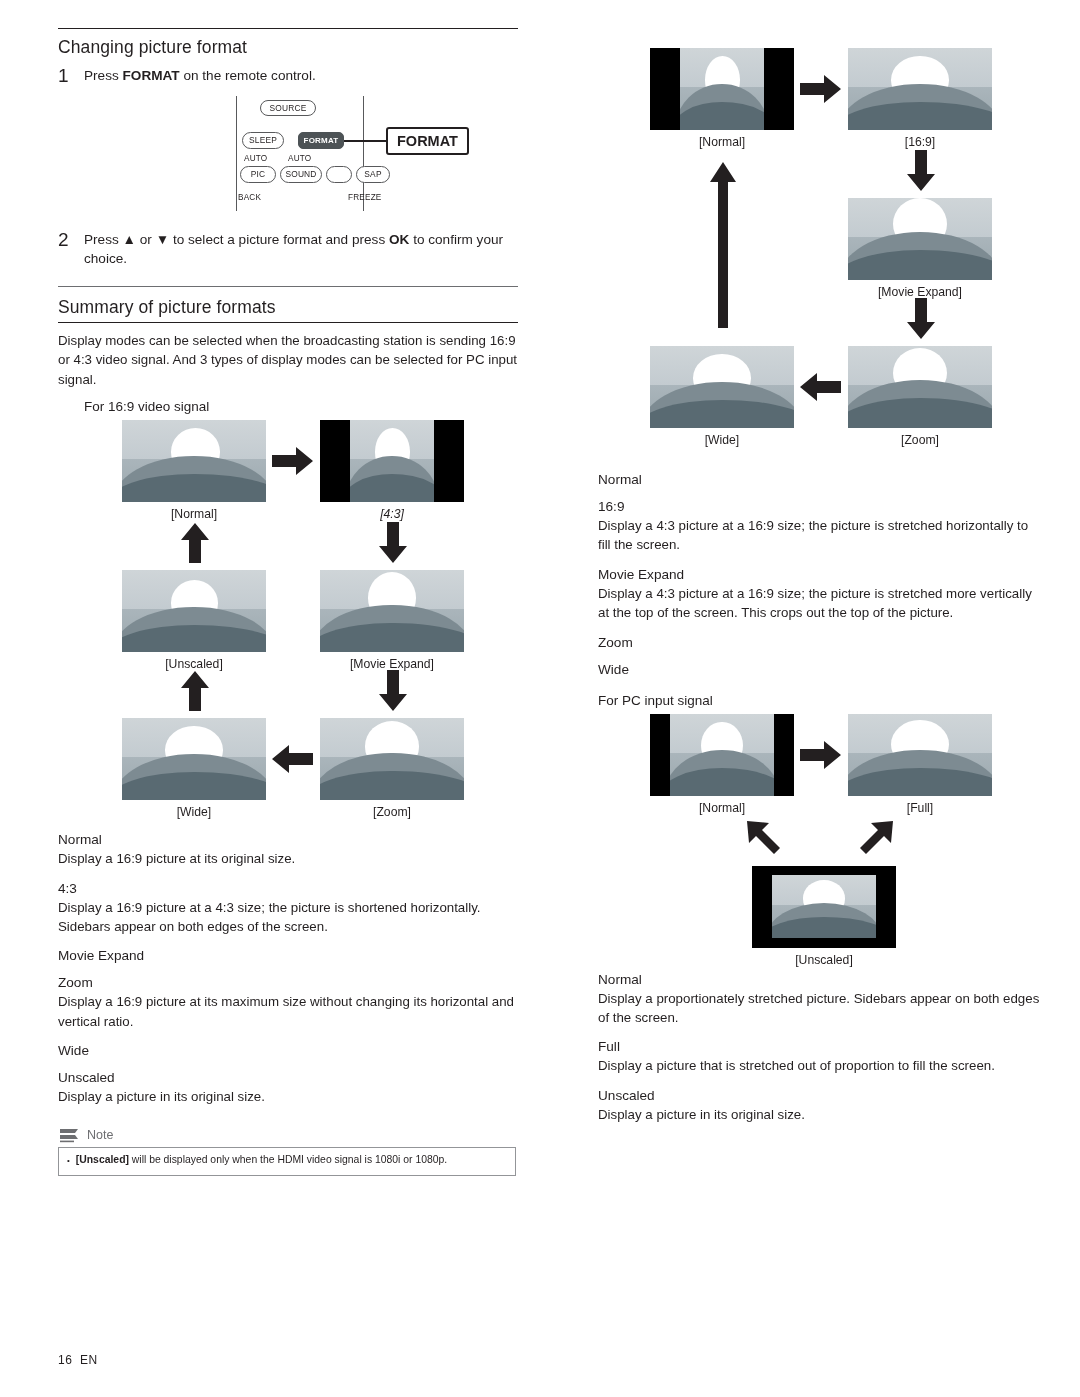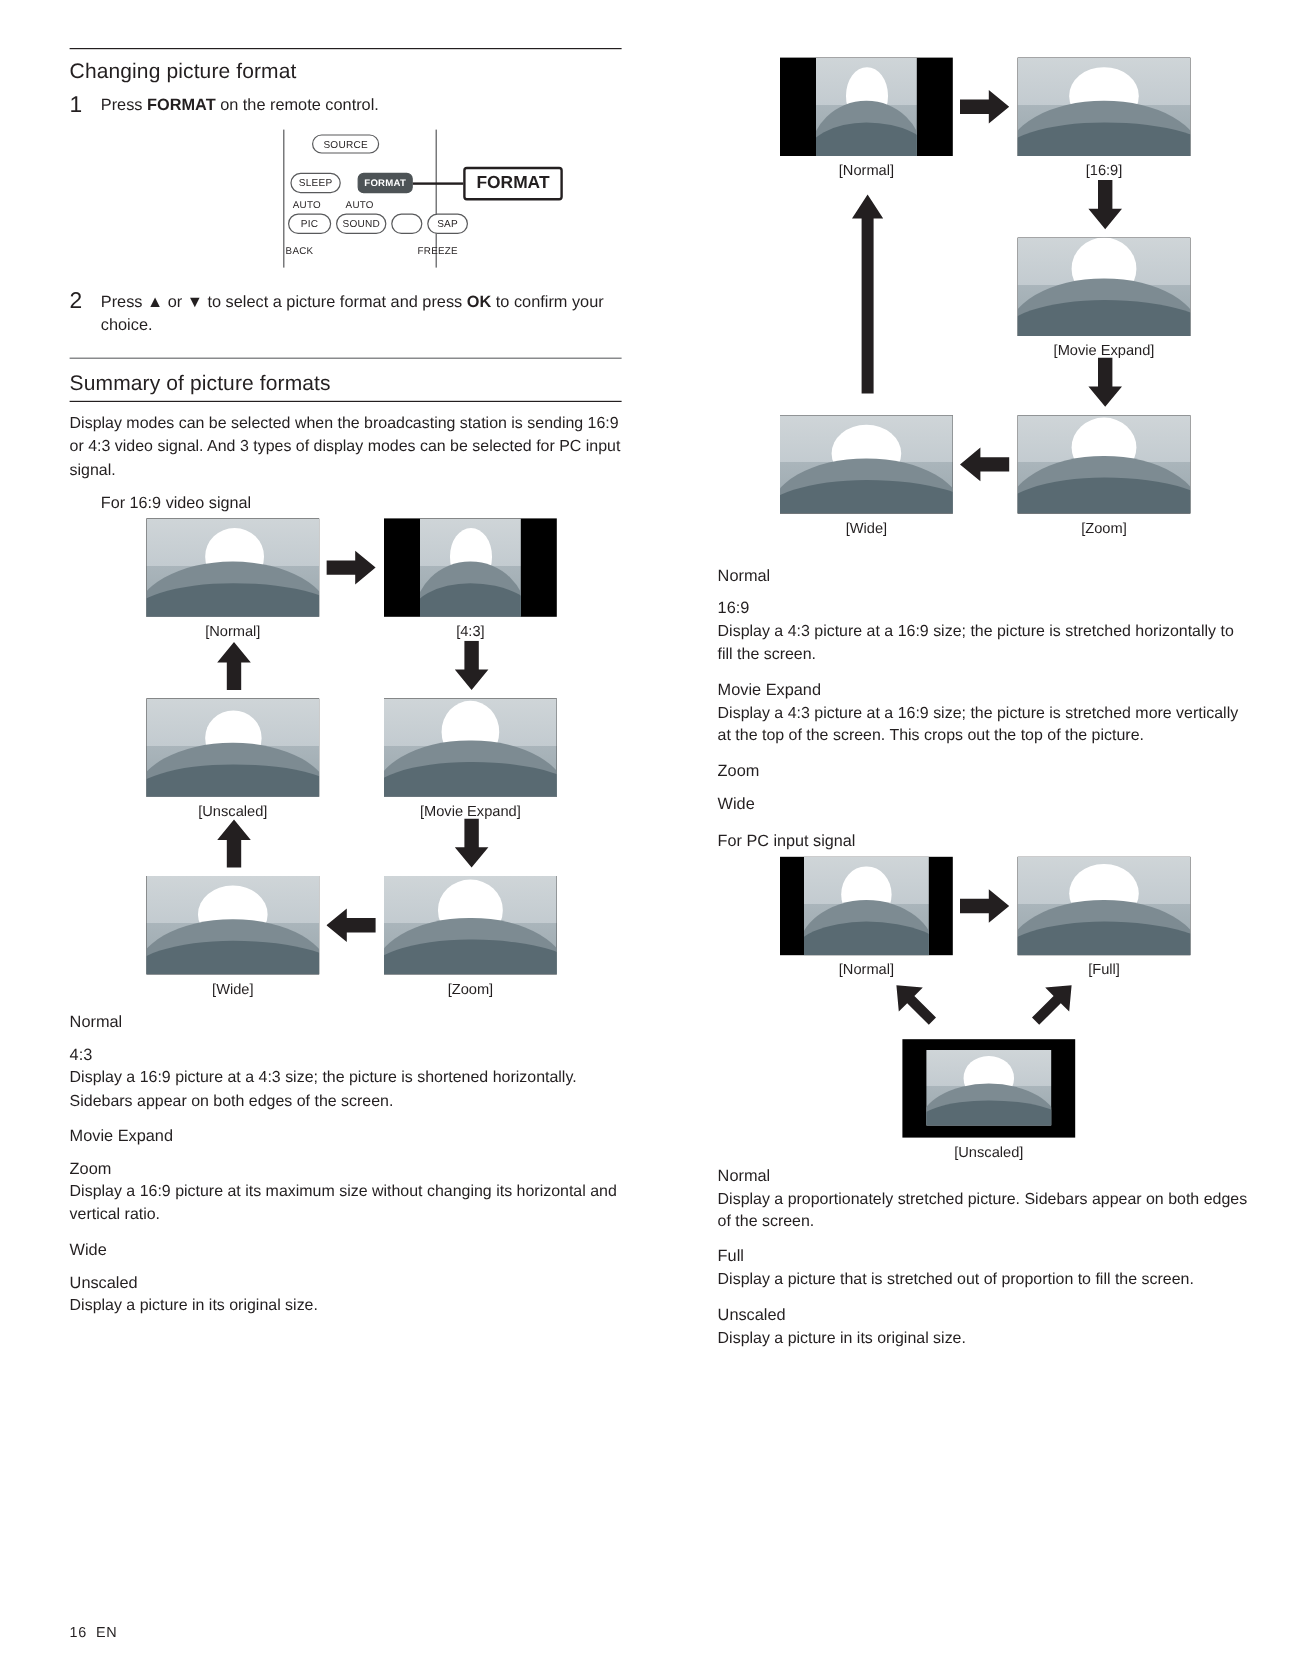--- a/index.html
+++ b/index.html
@@ -16,21 +16,21 @@
   }
   .page {
     position: absolute;
     left: 0; top: 0;
     width: 1080px;
     height: 1397px;
   }
   .col-left {
     position: absolute;
     left: 58px;
-    top: 40px;
+    top: 28px;
     width: 460px;
   }
   .col-right {
     position: absolute;
     left: 598px;
     top: 48px;
     width: 446px;
   }
   h2.sec {
     font-size: 17.5px;
@@ -285,21 +285,21 @@
         <path d="M0 9 L24 9 L24 1 L41 15 L24 29 L24 21 L0 21 Z" fill="#231f20"></path>
       </svg>
 
       <div class="tv" style="position:absolute; left:216px; top:0; width:144px; height:82px;">
         <div class="pic" style="left:21%; right:21%;">
           <div class="sun" style="left:30%; top:10%; width:42%; height:58%;"></div>
           <div class="hill-back" style="bottom:0; height:56%;"></div>
           <div class="hill-front" style="bottom:0; height:34%;"></div>
         </div>
       </div>
-      <div class="cap" style="position:absolute; left:216px; top:84px; width:144px;">[4:3]</div>
+      <div class="cap" style="position:absolute; left:216px; top:84px; width:144px;font-style:italic;">[4:3]</div>
 
       <svg style="position:absolute; left:274px; top:102px;" width="30" height="42" viewBox="0 0 30 42">
         <path d="M9 0 L21 0 L21 24 L29 24 L15 41 L1 24 L9 24 Z" fill="#231f20"></path>
       </svg>
 
       <svg style="position:absolute; left:76px; top:102px;" width="30" height="42" viewBox="0 0 30 42">
         <path d="M15 1 L29 18 L21 18 L21 41 L9 41 L9 18 L1 18 Z" fill="#231f20"></path>
       </svg>
 
       <div class="tv" style="position:absolute; left:18px; top:150px; width:144px; height:82px;">
@@ -346,30 +346,47 @@
       </div>
       <div class="cap" style="position:absolute; left:216px; top:382px; width:144px;">[Zoom]</div>
 
       <svg style="position:absolute; left:168px; top:324px;" width="42" height="30" viewBox="0 0 42 30">
         <path d="M41 9 L17 9 L17 1 L0 15 L17 29 L17 21 L41 21 Z" fill="#231f20"></path>
       </svg>
     </div>
 
     <div style="margin-top:42px;">
       <h3 class="term">Normal</h3>
+      <p class="body">Display a 16:9 picture at its original size.</p>
       <h3 class="term">4:3</h3>
       <p class="body">Display a 16:9 picture at a 4:3 size; the picture is shortened horizontally. Sidebars appear on both edges of the screen.</p>
       <h3 class="term">Movie Expand</h3>
       <h3 class="term">Zoom</h3>
       <p class="body">Display a 16:9 picture at its maximum size without changing its horizontal and vertical ratio.</p>
       <h3 class="term">Wide</h3>
       <h3 class="term">Unscaled</h3>
       <p class="body">Display a picture in its original size.</p>
     </div>
 
+    <div class="note-box">
+      <div class="note-head">
+        <div class="note-icon">
+          <svg width="24" height="17" viewBox="0 0 24 17">
+            <path d="M2 2 L20 2 L17 6 L2 6 Z" fill="#6d6e71"></path>
+            <path d="M2 8 L17 8 L20 12 L2 12 Z" fill="#6d6e71"></path>
+            <rect x="2" y="13.6" width="14" height="1.6" fill="#6d6e71"></rect>
+          </svg>
+        </div>
+        <div class="note-title">Note</div>
+      </div>
+      <div class="note-body">
+        <span class="bullet">•</span>
+        <span><span class="bold">[Unscaled]</span><span> will be displayed only when the HDMI video signal is 1080i or 1080p.</span></span>
+      </div>
+    </div>
   </div>
 
   <div class="col-right">
 
 
     <div class="diagram" style="width:420px; height:382px; margin-left:46px;">
 
       <div class="tv" style="position:absolute; left:6px; top:0; width:144px; height:82px;">
         <div class="pic" style="left:21%; right:21%;">
           <div class="sun" style="left:30%; top:10%; width:42%; height:58%;"></div>

